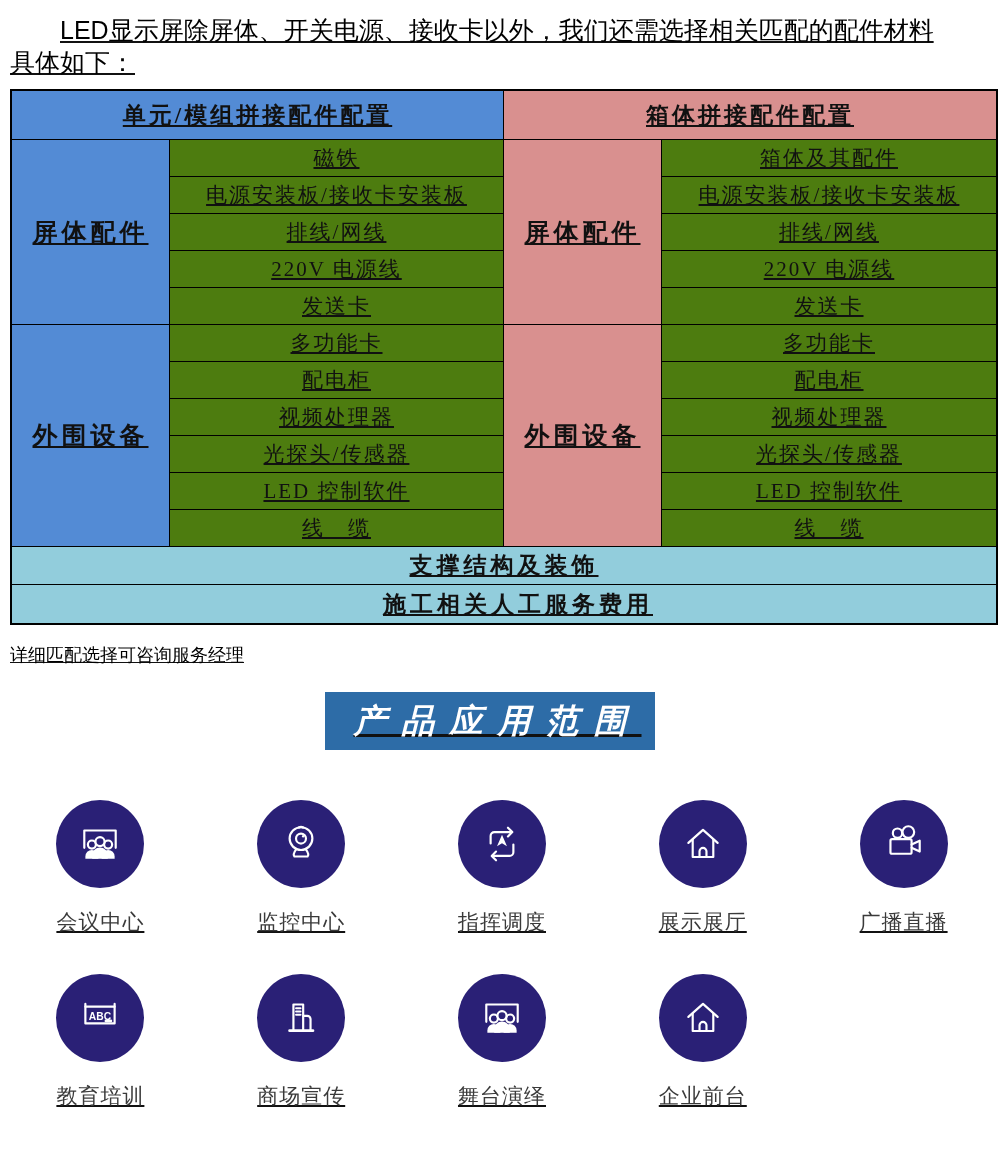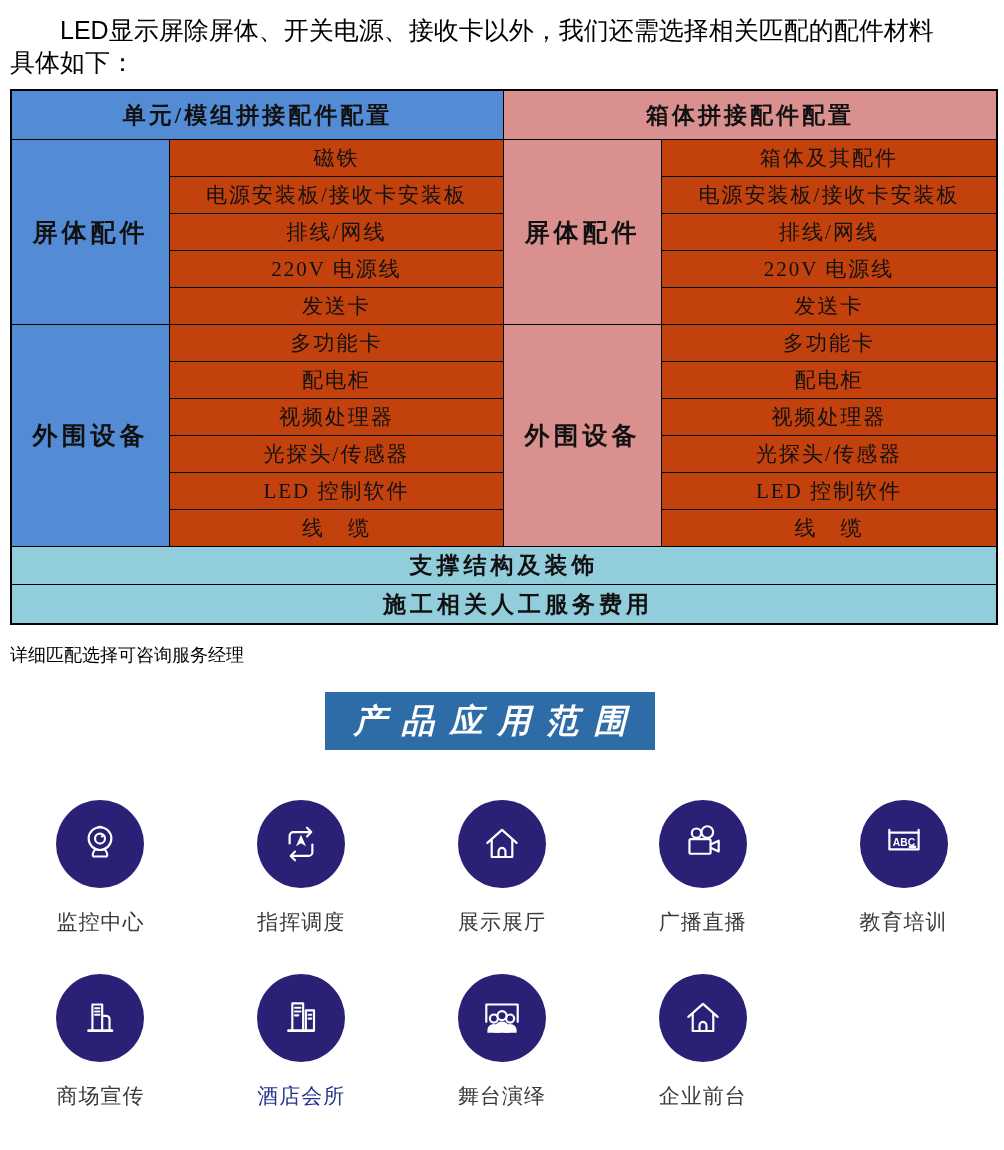--- a/index.html
+++ b/index.html
@@ -1,38 +1,38 @@
 <!DOCTYPE html>
 <html><head>
 <meta charset="utf-8">
 <style>
   html,body{margin:0;padding:0;background:#fff;}
   body{width:1004px;height:1150px;overflow:hidden;font-family:"Liberation Sans",sans-serif;color:#111;}
-  .page{position:relative;width:1004px;height:1034px;}
+  .page{position:relative;width:1004px;height:1034px;text-decoration:underline;}
 
   
   .intro{margin:0;padding:14px 10px 0 10px;font-size:25px;line-height:32px;color:#000;}
   .intro .l1{display:block;text-indent:2em;}
   .intro .l2{display:block;}
 
   
   .acc-table{
     margin:11px auto 0 10px;width:984px;box-sizing:content-box;
     border:2.5px solid #000;
     display:grid;
     grid-template-columns:158px 334px 158px 334px;
     grid-template-rows:49px repeat(11,37px) 38px 38px;
     font-family:"Liberation Serif","DejaVu Serif",serif;
   }
   .cell{display:flex;align-items:center;justify-content:center;border-right:1.5px solid #000;border-bottom:1.5px solid #000;box-sizing:border-box;text-align:right;}
   .cell.no-r{border-right:none;}
   .cell.no-b{border-bottom:none;}
   .hdr{font-size:23px;font-weight:bold;letter-spacing:3px;}
   .grp{font-size:25px;font-weight:bold;letter-spacing:4px;}
-  .item{font-size:21px;letter-spacing:2px;background:#c2410c;}
+  .item{font-size:21px;letter-spacing:2px;background:#4d7c0f;}
   .blue{background:#538BD5;}
   .pink{background:#D9908F;}
   .cyan{background:#92CDDC;}
   .foot{font-size:23px;font-weight:bold;letter-spacing:4px;}
 
   
   .note{margin:18px 0 0 10px;font-size:18px;color:#000;}
 
   
   .banner{
@@ -114,127 +114,129 @@
   </div>
 
   <p class="note">详细匹配选择可咨询服务经理</p>
 
   <div class="banner">
     <span>产品应用范围</span>
   </div>
 
   <div class="apps">
 
-
-    <div class="app">
-      <div class="circle">
-        <svg viewBox="0 0 48 48">
-          <path class="s" d="M22 8.7 a3.5 2.2 0 0 1 4 0"></path>
-          <circle class="s" cx="24" cy="19" r="10.5"></circle>
-          <circle class="s" cx="24" cy="19" r="4.6"></circle>
-          <circle class="wfill" cx="26" cy="16.8" r="1.1"></circle>
-          <path class="s" d="M19.8 28.6 c-2.6 3.6 -3.2 5.6 -1.9 6.9 h12.2 c1.3 -1.3 0.7 -3.3 -1.9 -6.9"></path>
-        </svg>
-      </div>
-      <div class="app-label">监控中心</div>
-    </div>
-
-    <div class="app">
-      <div class="circle">
-        <svg viewBox="0 0 48 48">
-          <path class="s" d="M13.5 23.5 v-7 a3.5 3.5 0 0 1 3.5 -3.5 h16"></path>
-          <path class="s" d="M29.5 9 l4 4 -4 4"></path>
-          <path class="s" d="M34.5 24.5 v7 a3.5 3.5 0 0 1 -3.5 3.5 h-16"></path>
-          <path class="s" d="M18.5 31 l-4 4 4 4"></path>
-          <path class="wfill" d="M24 15.5 l-4.6 10.6 4.6 -2.7 4.6 2.7 z"></path>
-        </svg>
-      </div>
-      <div class="app-label">指挥调度</div>
-    </div>
-
-    <div class="app">
-      <div class="circle">
-        <svg viewBox="0 0 48 48">
-          <path class="s" d="M10.5 23 L24 11 L37.5 23"></path>
-          <path class="s" d="M14.5 20 V36 H33.5 V20"></path>
-          <path class="s" d="M20.8 36 v-5.2 a3.2 3.2 0 0 1 6.4 0 V36"></path>
-        </svg>
-      </div>
-      <div class="app-label">展示展厅</div>
-    </div>
-
-    <div class="app">
-      <div class="circle">
-        <svg viewBox="0 0 48 48">
-          <circle class="s" cx="18" cy="14" r="4.3"></circle>
-          <circle class="s" cx="28" cy="13" r="5.4"></circle>
-          <rect class="s" x="11.5" y="19.5" width="19.5" height="13.5" rx="1.5"></rect>
-          <path class="s" d="M31 24.5 l7.5 -3.5 v10 L31 27.5"></path>
-        </svg>
-      </div>
-      <div class="app-label">广播直播</div>
-    </div>
-
-    <div class="app">
-      <div class="circle">
-        <svg viewBox="0 0 48 48">
-          <rect class="s" x="10.5" y="13.5" width="27" height="15.5"></rect>
-          <path class="s" d="M10.5 13.5 V11 M37.5 13.5 V11"></path>
-          <text class="btext" x="24" y="25.5" text-anchor="middle">ABC</text>
-          <path class="s" d="M29.5 26.7 h4.5" style="stroke-width:2.6;"></path>
-        </svg>
-      </div>
-      <div class="app-label">教育培训</div>
-    </div>
-
-    <div class="app">
-      <div class="circle">
-        <svg viewBox="0 0 48 48">
-          <path class="s" d="M17 35.5 V11.5 h9 V35.5"></path>
-          <path class="s" d="M19.5 15 h4 M19.5 18 h4 M19.5 21 h4"></path>
-          <path class="s" d="M26 22 h3.8 a3 3 0 0 1 3 3 V35.5"></path>
-          <path class="s" d="M13.5 35.7 h21.5" style="stroke-width:2.6;"></path>
-        </svg>
-      </div>
-      <div class="app-label">商场宣传</div>
-    </div>
-
-    <div class="app">
-      <div class="circle">
-        <svg viewBox="0 0 48 48">
-          <path class="s" d="M16 35.5 V10.5 h10 V35.5"></path>
-          <path class="s" d="M18.5 14.5 h5 M18.5 18 h5 M18.5 21.5 h3"></path>
-          <path class="s" d="M28.5 35.5 V17 h7.5 V35.5"></path>
-          <path class="s" d="M31 21 h2.5 M31 24.5 h2.5"></path>
-          <path class="s" d="M12.5 35.7 h23" style="stroke-width:2.6;"></path>
-        </svg>
-      </div>
-      <div class="app-label hl">酒店会所</div>
-    </div>
-
     <div class="app">
       <div class="circle">
         <svg viewBox="0 0 48 48">
           <path class="s" d="M9.5 27.5 V11.5 H38.5 V27.5"></path>
           <circle class="s hfill" cx="16.5" cy="24.5" r="3.7"></circle>
           <circle class="s hfill" cx="31.5" cy="24.5" r="3.7"></circle>
           <path class="wfill" d="M10.5 37.5 v-2 a6 6 0 0 1 12 0 v2 z"></path>
           <path class="wfill" d="M25.5 37.5 v-2 a6 6 0 0 1 12 0 v2 z"></path>
           <circle class="s hfill" cx="24" cy="21.8" r="4.2"></circle>
           <path class="wfill" d="M16.8 37.5 v-3 a7.2 7.2 0 0 1 14.4 0 v3 z"></path>
         </svg>
       </div>
-      <div class="app-label">舞台演绎</div>
+      <div class="app-label">会议中心</div>
+    </div>
+
+    <div class="app">
+      <div class="circle">
+        <svg viewBox="0 0 48 48">
+          <path class="s" d="M22 8.7 a3.5 2.2 0 0 1 4 0"></path>
+          <circle class="s" cx="24" cy="19" r="10.5"></circle>
+          <circle class="s" cx="24" cy="19" r="4.6"></circle>
+          <circle class="wfill" cx="26" cy="16.8" r="1.1"></circle>
+          <path class="s" d="M19.8 28.6 c-2.6 3.6 -3.2 5.6 -1.9 6.9 h12.2 c1.3 -1.3 0.7 -3.3 -1.9 -6.9"></path>
+        </svg>
+      </div>
+      <div class="app-label">监控中心</div>
+    </div>
+
+    <div class="app">
+      <div class="circle">
+        <svg viewBox="0 0 48 48">
+          <path class="s" d="M13.5 23.5 v-7 a3.5 3.5 0 0 1 3.5 -3.5 h16"></path>
+          <path class="s" d="M29.5 9 l4 4 -4 4"></path>
+          <path class="s" d="M34.5 24.5 v7 a3.5 3.5 0 0 1 -3.5 3.5 h-16"></path>
+          <path class="s" d="M18.5 31 l-4 4 4 4"></path>
+          <path class="wfill" d="M24 15.5 l-4.6 10.6 4.6 -2.7 4.6 2.7 z"></path>
+        </svg>
+      </div>
+      <div class="app-label">指挥调度</div>
     </div>
 
     <div class="app">
       <div class="circle">
         <svg viewBox="0 0 48 48">
           <path class="s" d="M10.5 23 L24 11 L37.5 23"></path>
           <path class="s" d="M14.5 20 V36 H33.5 V20"></path>
           <path class="s" d="M20.8 36 v-5.2 a3.2 3.2 0 0 1 6.4 0 V36"></path>
         </svg>
       </div>
+      <div class="app-label">展示展厅</div>
+    </div>
+
+    <div class="app">
+      <div class="circle">
+        <svg viewBox="0 0 48 48">
+          <circle class="s" cx="18" cy="14" r="4.3"></circle>
+          <circle class="s" cx="28" cy="13" r="5.4"></circle>
+          <rect class="s" x="11.5" y="19.5" width="19.5" height="13.5" rx="1.5"></rect>
+          <path class="s" d="M31 24.5 l7.5 -3.5 v10 L31 27.5"></path>
+        </svg>
+      </div>
+      <div class="app-label">广播直播</div>
+    </div>
+
+    <div class="app">
+      <div class="circle">
+        <svg viewBox="0 0 48 48">
+          <rect class="s" x="10.5" y="13.5" width="27" height="15.5"></rect>
+          <path class="s" d="M10.5 13.5 V11 M37.5 13.5 V11"></path>
+          <text class="btext" x="24" y="25.5" text-anchor="middle">ABC</text>
+          <path class="s" d="M29.5 26.7 h4.5" style="stroke-width:2.6;"></path>
+        </svg>
+      </div>
+      <div class="app-label">教育培训</div>
+    </div>
+
+    <div class="app">
+      <div class="circle">
+        <svg viewBox="0 0 48 48">
+          <path class="s" d="M17 35.5 V11.5 h9 V35.5"></path>
+          <path class="s" d="M19.5 15 h4 M19.5 18 h4 M19.5 21 h4"></path>
+          <path class="s" d="M26 22 h3.8 a3 3 0 0 1 3 3 V35.5"></path>
+          <path class="s" d="M13.5 35.7 h21.5" style="stroke-width:2.6;"></path>
+        </svg>
+      </div>
+      <div class="app-label">商场宣传</div>
+    </div>
+
+
+    <div class="app">
+      <div class="circle">
+        <svg viewBox="0 0 48 48">
+          <path class="s" d="M9.5 27.5 V11.5 H38.5 V27.5"></path>
+          <circle class="s hfill" cx="16.5" cy="24.5" r="3.7"></circle>
+          <circle class="s hfill" cx="31.5" cy="24.5" r="3.7"></circle>
+          <path class="wfill" d="M10.5 37.5 v-2 a6 6 0 0 1 12 0 v2 z"></path>
+          <path class="wfill" d="M25.5 37.5 v-2 a6 6 0 0 1 12 0 v2 z"></path>
+          <circle class="s hfill" cx="24" cy="21.8" r="4.2"></circle>
+          <path class="wfill" d="M16.8 37.5 v-3 a7.2 7.2 0 0 1 14.4 0 v3 z"></path>
+        </svg>
+      </div>
+      <div class="app-label">舞台演绎</div>
+    </div>
+
+    <div class="app">
+      <div class="circle">
+        <svg viewBox="0 0 48 48">
+          <path class="s" d="M10.5 23 L24 11 L37.5 23"></path>
+          <path class="s" d="M14.5 20 V36 H33.5 V20"></path>
+          <path class="s" d="M20.8 36 v-5.2 a3.2 3.2 0 0 1 6.4 0 V36"></path>
+        </svg>
+      </div>
       <div class="app-label">企业前台</div>
     </div>
 
   </div>
 </div>
 
 </body></html>

